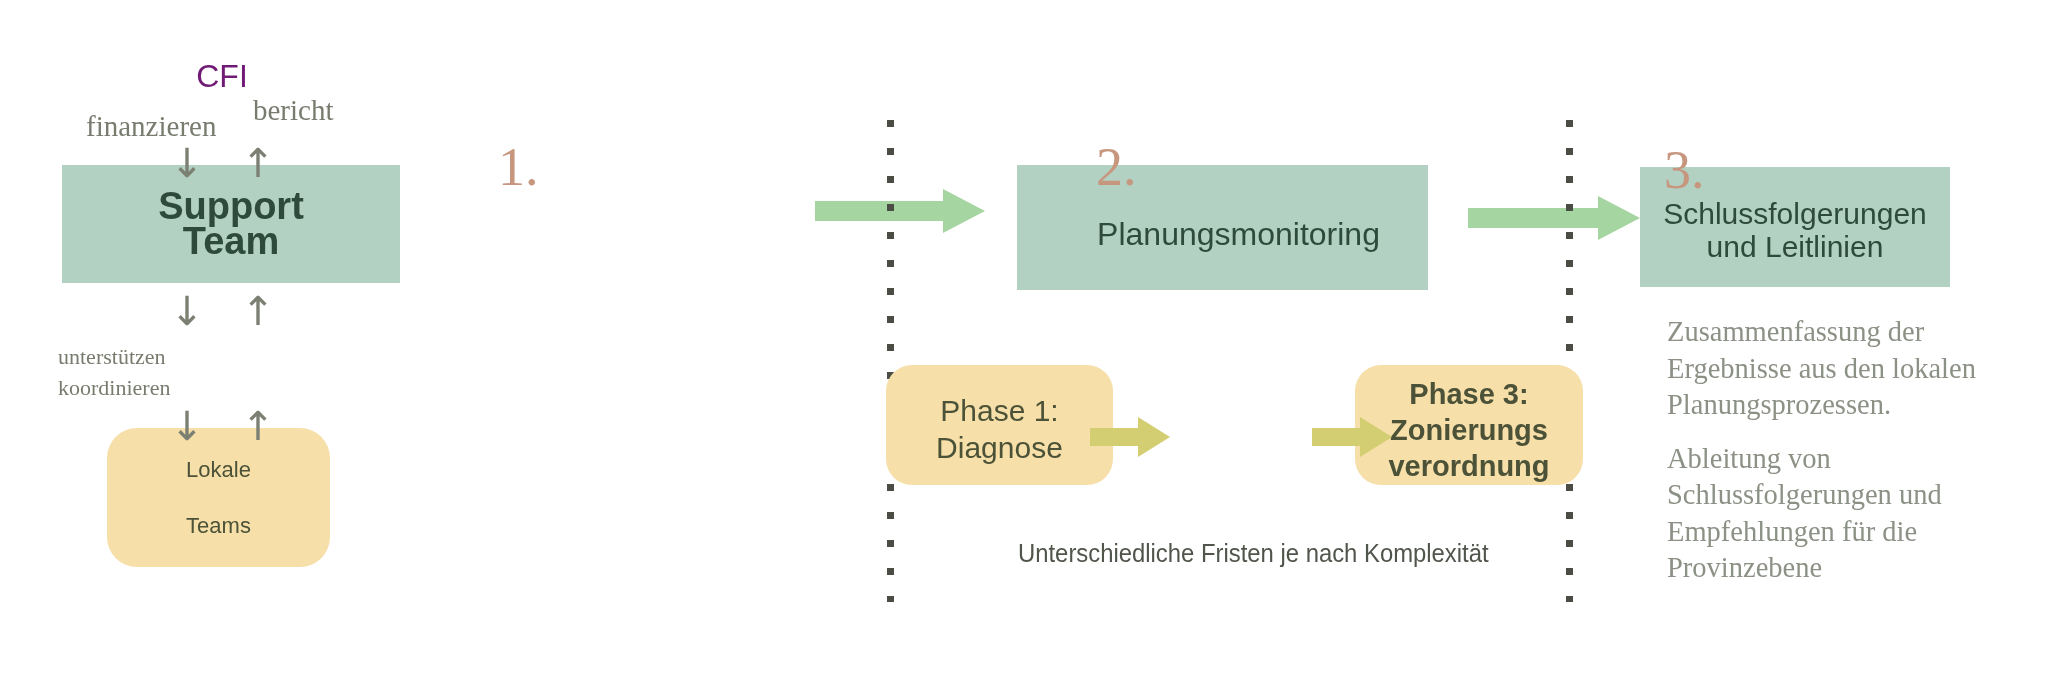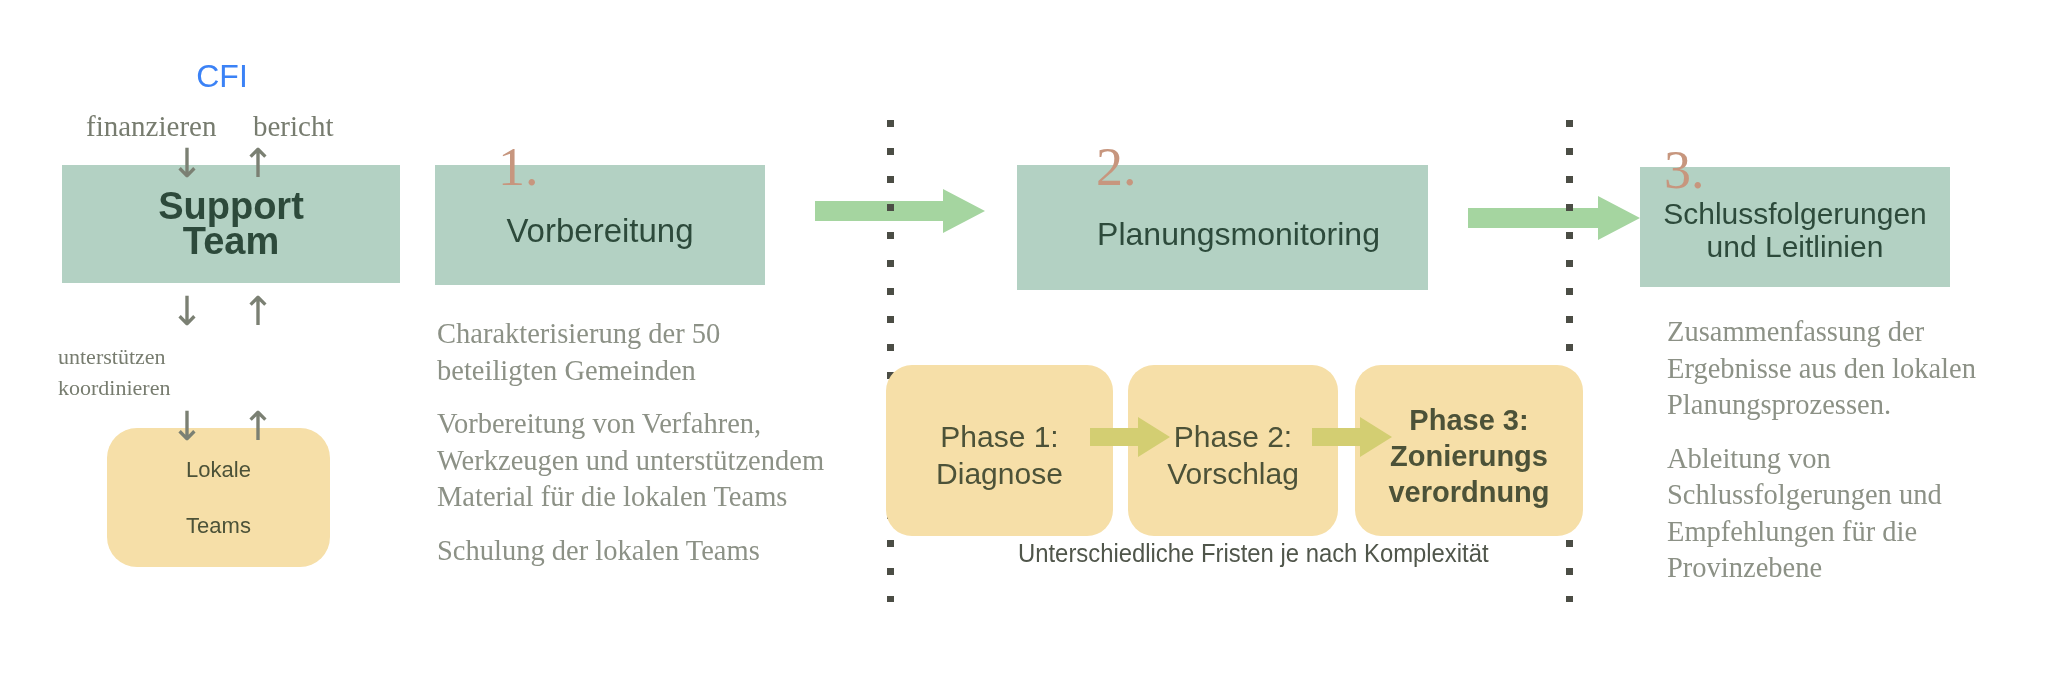--- a/index.html
+++ b/index.html
@@ -10,23 +10,23 @@
   
   .teal-box{background:#b3d1c3;z-index:3;display:flex;align-items:center;justify-content:center;text-align:center;}
   .yellow-box{background:#f6dfa8;z-index:3;display:flex;align-items:center;justify-content:center;text-align:center;}
   .heading-green{color:#2d4a3b;}
   .olive-text{color:#4c5238;}
   .serif{font-family:"Liberation Serif","DejaVu Serif",serif;color:#8c9186;}
   .label-gray{font-family:"Liberation Serif","DejaVu Serif",serif;color:#777c6f;}
   [data-bind-lines]{white-space:pre-line;}
 
   
-  .cfi-title{left:152px;top:58px;width:140px;text-align:center;font-size:32px;font-weight:500;color:#3b82f6;z-index:6;}
+  .cfi-title{left:152px;top:58px;width:140px;text-align:center;font-size:32px;font-weight:500;color:#701a75;z-index:6;}
   .lbl-fin{left:62px;top:110px;font-size:29px;z-index:6;margin-left:24px;}
-  .lbl-ber{left:253px;top:110px;font-size:29px;z-index:6;}
+  .lbl-ber{left:253px;top:94px;font-size:29px;z-index:6;}
   .thin-arrow{width:40px;text-align:center;font-size:40px;line-height:40px;color:#7b8073;z-index:6;
               font-family:"DejaVu Sans",sans-serif;font-weight:400;}
   .ar-d1{left:167px;top:143px;} .ar-u1{left:238px;top:143px;}
   .ar-d2{left:167px;top:291px;} .ar-u2{left:238px;top:291px;}
   .ar-d3{left:167px;top:406px;} .ar-u3{left:238px;top:406px;}
   .support-box{left:62px;top:165px;width:338px;height:118px;}
   .support-box span{font-size:38px;font-weight:700;line-height:35px;}
   .lbl-unt{left:58px;top:341px;font-size:22px;line-height:31px;z-index:6;}
   .lbl-inf{left:243px;top:341px;font-size:29px;line-height:31px;z-index:6;}
   .lokale-box{left:107px;top:428px;width:223px;height:139px;border-radius:30px;}
@@ -51,21 +51,21 @@
 
   
   .flow-arrow{z-index:1;} .phase-arrow{z-index:5;}
   .ga1{left:815px;top:189px;} .ga2{left:1468px;top:196px;}
   .oa1{left:1090px;top:417px;} .oa2{left:1312px;top:417px;}
   .dots{width:7px;height:482px;top:120px;z-index:2;
         background:repeating-linear-gradient(to bottom,#4b4d45 0 7px,transparent 7px 28px);}
   .dots1{left:887px;} .dots2{left:1566px;}
 
   
-  .phase{top:365px;height:171px;border-radius:26px;}
+  .phase{top:365px;height:120px;border-radius:26px;}
   .phase span{font-size:30px;line-height:37px;padding-top:8px;}
   .ph1{left:886px;width:227px;} .ph2{left:1128px;width:210px;}
   .ph3{left:1355px;width:228px;font-weight:bold;} .ph3 span{font-size:29px;line-height:36px;padding-top:10px;}
 
   .caption{left:1018px;top:538px;font-size:26.5px;color:#50564b;white-space:nowrap;
            transform:scaleX(0.9);transform-origin:left center;z-index:2;font-weight:400;}
 </style>
 </head>
 <body>
 
@@ -91,31 +91,20 @@
 
   <div class="abs thin-arrow ar-d3" data-bind="icons.arrow_down">↓</div>
   <div class="abs thin-arrow ar-u3" data-bind="icons.arrow_up">↑</div>
 
   <div class="abs yellow-box lokale-box">
     <span class="olive-text" data-bind-lines="left_panel.lokale_teams_lines">Lokale
 Teams</span>
   </div>
 
   <div class="abs stage-num n1" data-bind="step1.number">1.</div>
-  <div class="abs teal-box box1">
-    <span class="heading-green" data-bind="step1.box_label">Vorbereitung</span>
-  </div>
-  <div class="abs para-col pcol1 serif">
-    <p data-bind-lines="step1.paragraphs.0">Charakterisierung der 50
-beteiligten Gemeinden</p>
-    <p data-bind-lines="step1.paragraphs.1">Vorbereitung von Verfahren,
-Werkzeugen und unterstützendem
-Material für die lokalen Teams</p>
-    <p data-bind-lines="step1.paragraphs.2">Schulung der lokalen Teams</p>
-  </div>
 
   <svg class="abs flow-arrow ga1" width="170" height="44">
     <polygon points="0,12 128,12 128,0 170,22 128,44 128,32 0,32" fill="#a5d5a0"></polygon>
   </svg>
   <div class="abs dots dots1"></div>
 
   <svg class="abs flow-arrow ga2" width="172" height="44">
     <polygon points="0,12 130,12 130,0 172,22 130,44 130,32 0,32" fill="#a5d5a0"></polygon>
   </svg>
   <div class="abs dots dots2"></div>
@@ -125,24 +114,20 @@
     <span class="heading-green" data-bind="step2.box_label">Planungsmonitoring</span>
   </div>
 
   <div class="abs yellow-box phase ph1">
     <span class="olive-text" data-bind-lines="step2.phases.0.lines">Phase 1:
 Diagnose</span>
   </div>
   <svg class="abs phase-arrow oa1" width="80" height="40">
     <polygon points="0,11 48,11 48,0 80,20 48,40 48,29 0,29" fill="#d3ce72"></polygon>
   </svg>
-  <div class="abs yellow-box phase ph2">
-    <span class="olive-text" data-bind-lines="step2.phases.1.lines">Phase 2:
-Vorschlag</span>
-  </div>
   <svg class="abs phase-arrow oa2" width="80" height="40">
     <polygon points="0,11 48,11 48,0 80,20 48,40 48,29 0,29" fill="#d3ce72"></polygon>
   </svg>
   <div class="abs yellow-box phase ph3">
     <span class="olive-text" data-bind-lines="step2.phases.2.lines">Phase 3:
 Zonierungs
 verordnung</span>
   </div>
 
   <div class="abs caption" data-bind="step2.caption">Unterschiedliche Fristen je nach Komplexität</div>

